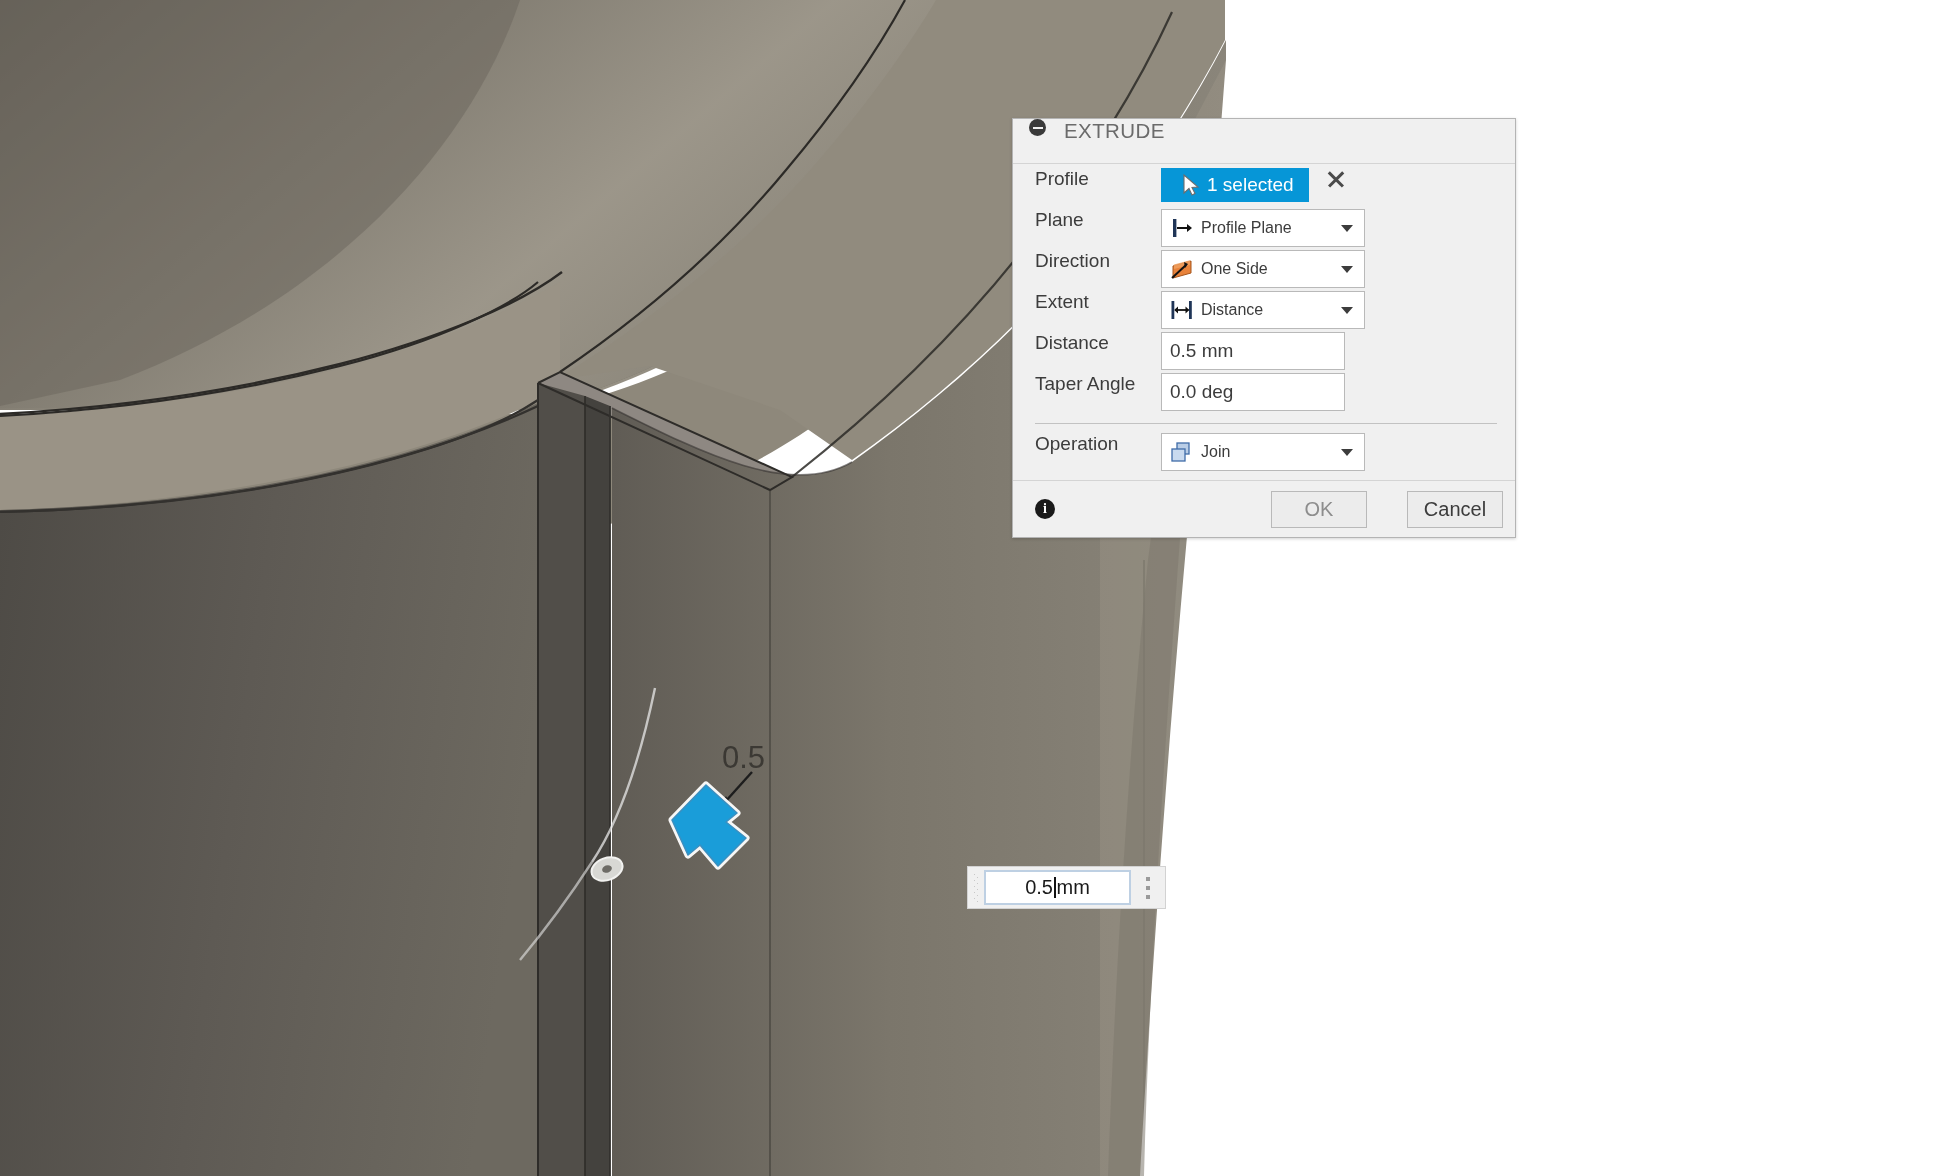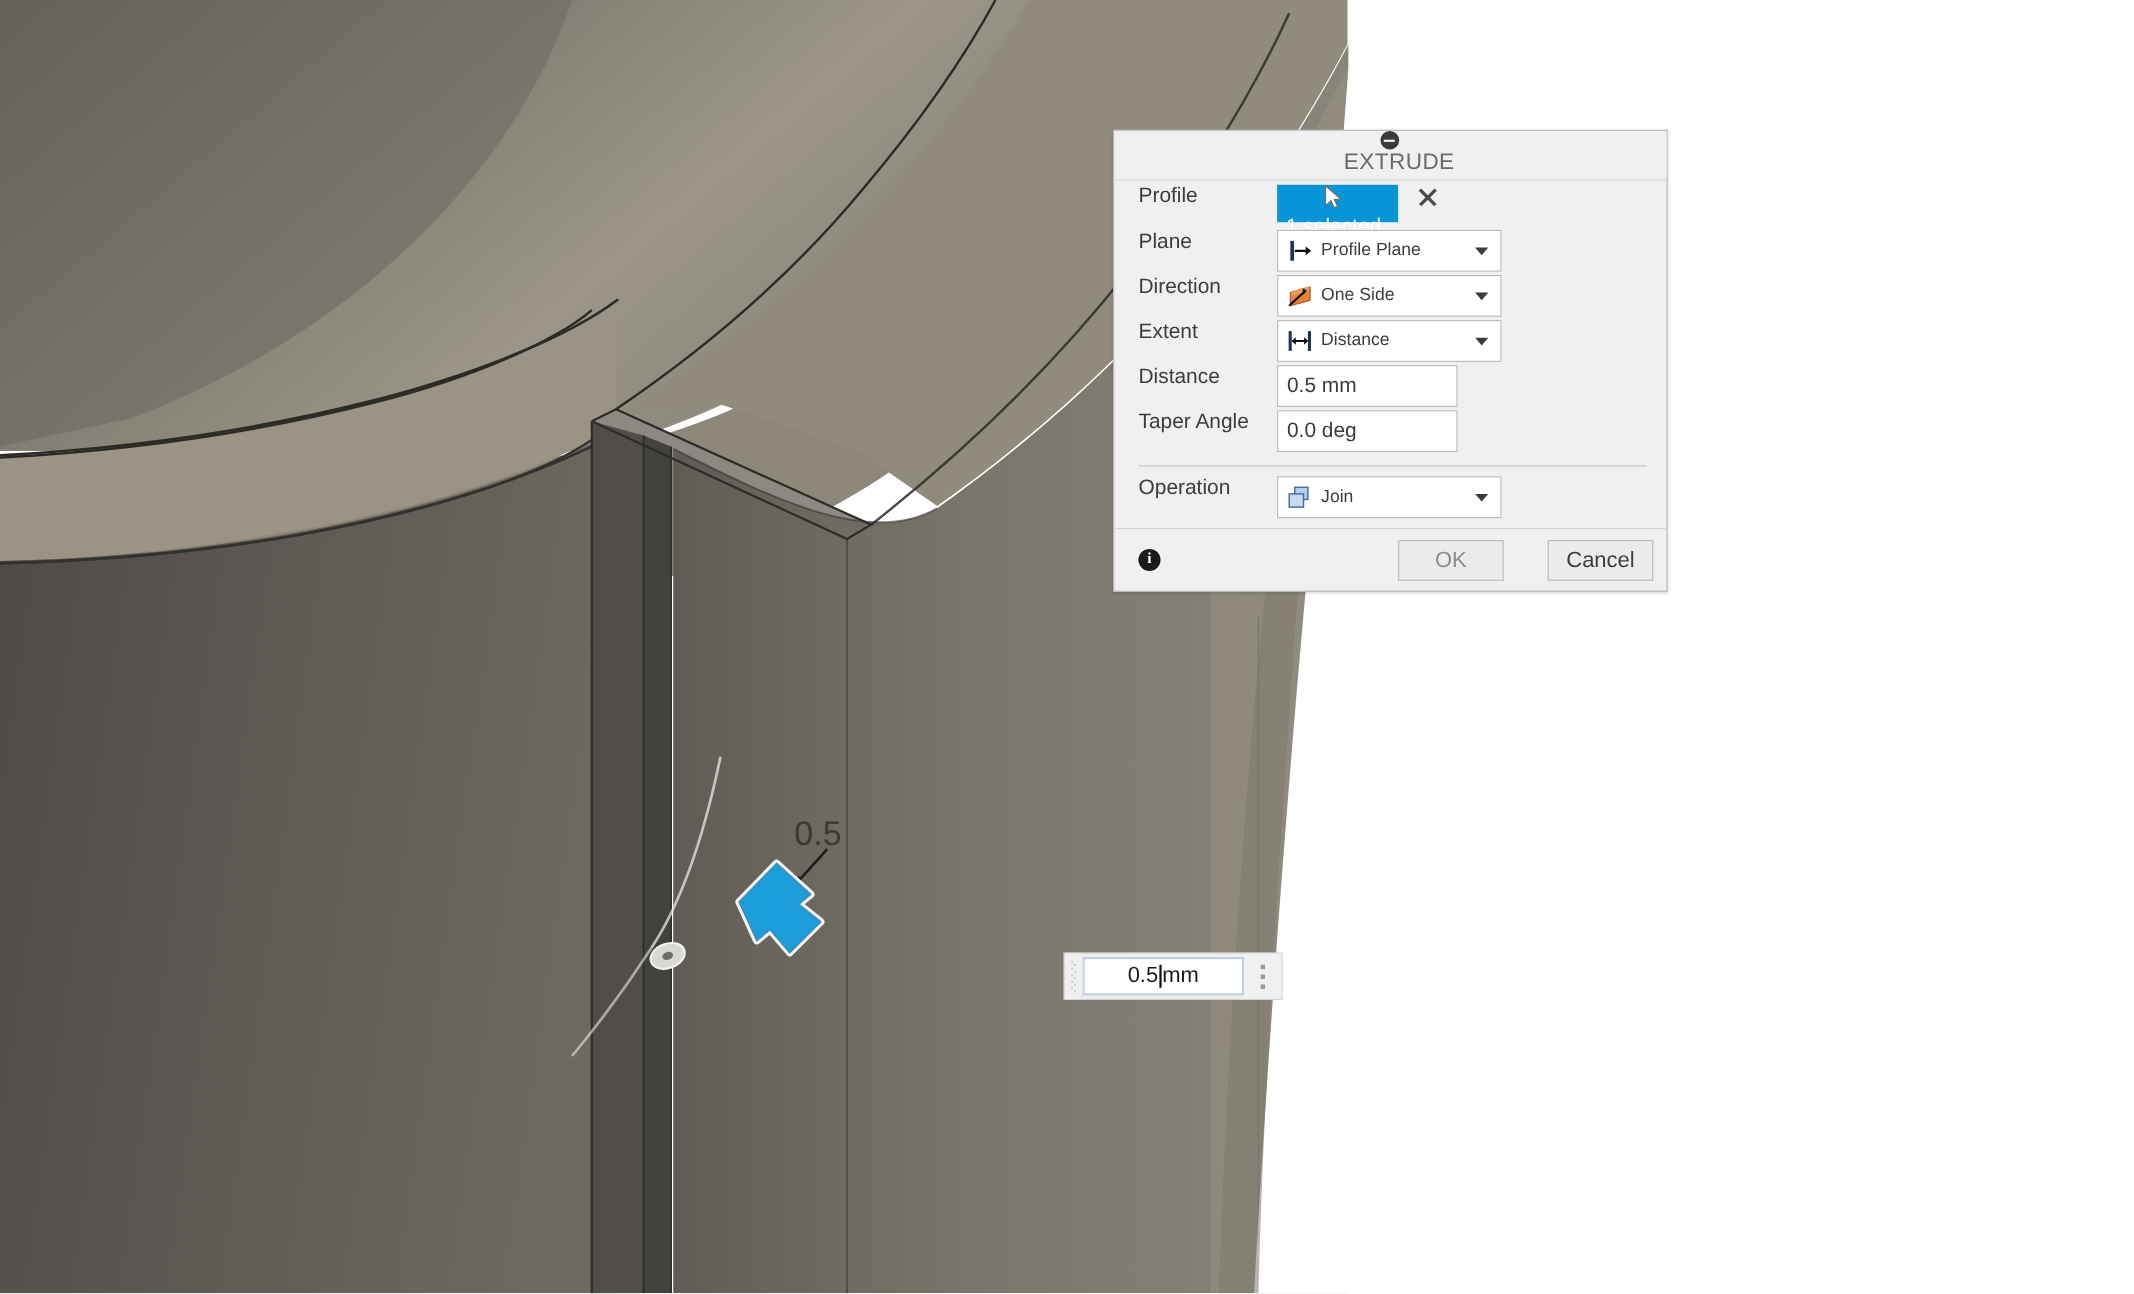--- a/index.html
+++ b/index.html
@@ -36,25 +36,24 @@
     width: 502px;
     background: #f0f0f0;
     border: 1px solid #b4b4b4;
     box-shadow: 0 1px 3px rgba(0,0,0,0.18);
     font-family: "Liberation Sans", sans-serif;
   }
 
   .dlg-title {
     height: 44px;
     display: flex;
-    align-items: center;
+    align-items: flex-start;
     padding-left: 16px;
     background: #f0f0f0;
     border-bottom: 1px solid #d4d4d4;
-    flex-direction: column;
   }
   .collapse-icon {
     width: 17px; height: 17px;
     border-radius: 50%;
     background: #3a3a3a;
     position: relative;
     flex: 0 0 auto;
     margin-right: 18px;
   }
   .collapse-icon::after {
@@ -85,24 +84,23 @@
   }
 
   
   .sel-chip {
     display: flex;
     align-items: center;
     height: 34px;
     background: #0696d7;
     color: #ffffff;
     font-size: 19px;
-    padding: 0 15px 0 8px;
+    padding: 0 15px 0 20px;
     gap: 6px;
     cursor: default;
-    flex-direction: column;
   }
   .cursor-icon { width: 20px; height: 22px; flex: 0 0 auto; }
   .clear-x {
     margin-left: 16px;
     width: 22px; height: 22px;
     position: relative;
     cursor: pointer;
     flex: 0 0 auto;
   }
   .clear-x::before, .clear-x::after {
@@ -137,21 +135,21 @@
     margin-top: -3px;
     width: 0; height: 0;
     border-left: 6px solid transparent;
     border-right: 6px solid transparent;
     border-top: 7px solid #3c3c3c;
   }
 
   
   .tfield {
     flex: 0 0 auto;
-    width: 164px;
+    width: 184px;
     height: 38px;
     background: #ffffff;
     border: 1px solid #b9b9b9;
     display: flex;
     align-items: center;
     padding-left: 8px;
     font-size: 19px;
     color: #3c3c3c;
     box-sizing: border-box;
     cursor: text;

